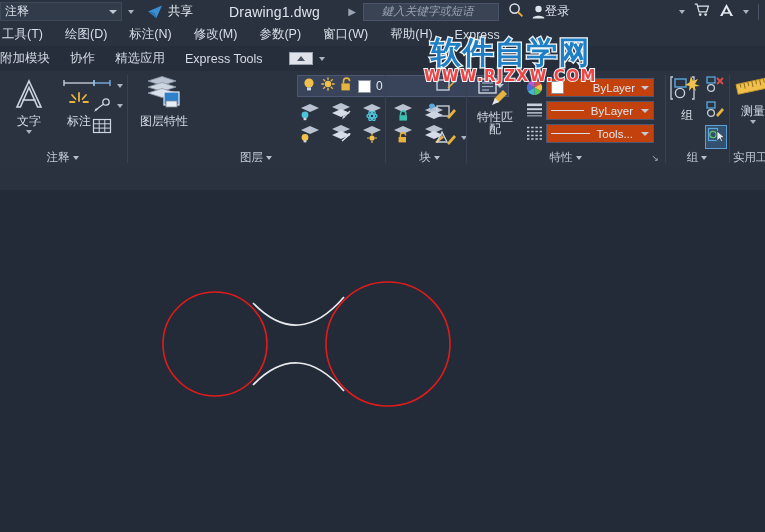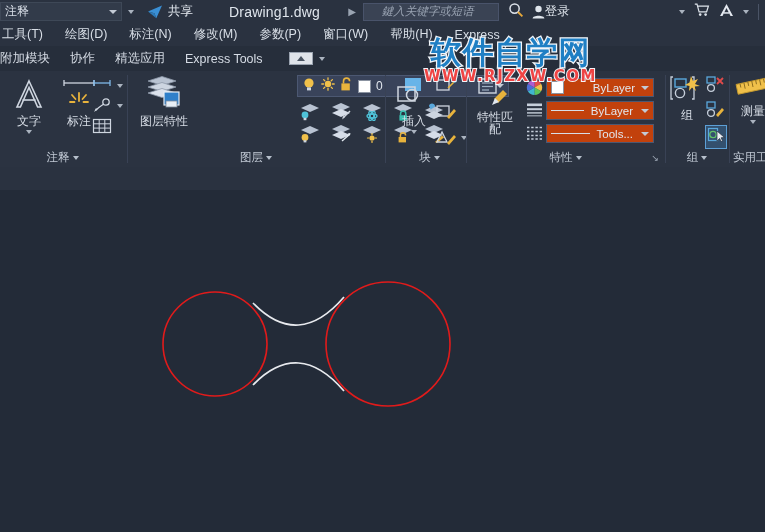--- a/index.html
+++ b/index.html
@@ -430,29 +430,20 @@
       </div>
       <div class="plabel">
         <span>图层</span>
         <span class="caret-sm"></span>
       </div>
     </div>
     <div class="vsep" style="left:385px;"></div>
 
     <div class="panel" style="left:387px; width:85px;">
       <div class="pbody">
-        <div class="bigbtn" style="left:4px; top:6px; width:46px;">
-          <svg width="38" height="34" viewBox="0 0 38 34">
-            <rect x="10" y="1" width="16" height="13" fill="#68b4e8"></rect>
-            <rect x="3" y="10" width="17" height="14" fill="none" stroke="#cfd6e0" stroke-width="1.5"></rect>
-            <circle cx="17" cy="18" r="5.5" fill="none" stroke="#cfd6e0" stroke-width="1.5"></circle>
-          </svg>
-          <div class="cap">插入</div>
-          <div class="caret-sm" style="margin:2px auto 0;"></div>
-        </div>
         <div class="ribrow" style="left:48px; top:6px; flex-direction:column; gap:4px;">
           <span>
             <svg width="22" height="18" viewBox="0 0 22 18">
               <rect x="2" y="3" width="12" height="10" fill="none" stroke="#cfd6e0" stroke-width="1.3"></rect>
               <path d="M13 11 L20 4" stroke="#e8b33c" stroke-width="1.6"></path>
               <circle cx="19.5" cy="3.5" r="2.2" fill="#6fb2e4"></circle>
             </svg>
           </span>
           <span>
             <svg width="22" height="18" viewBox="0 0 22 18">

